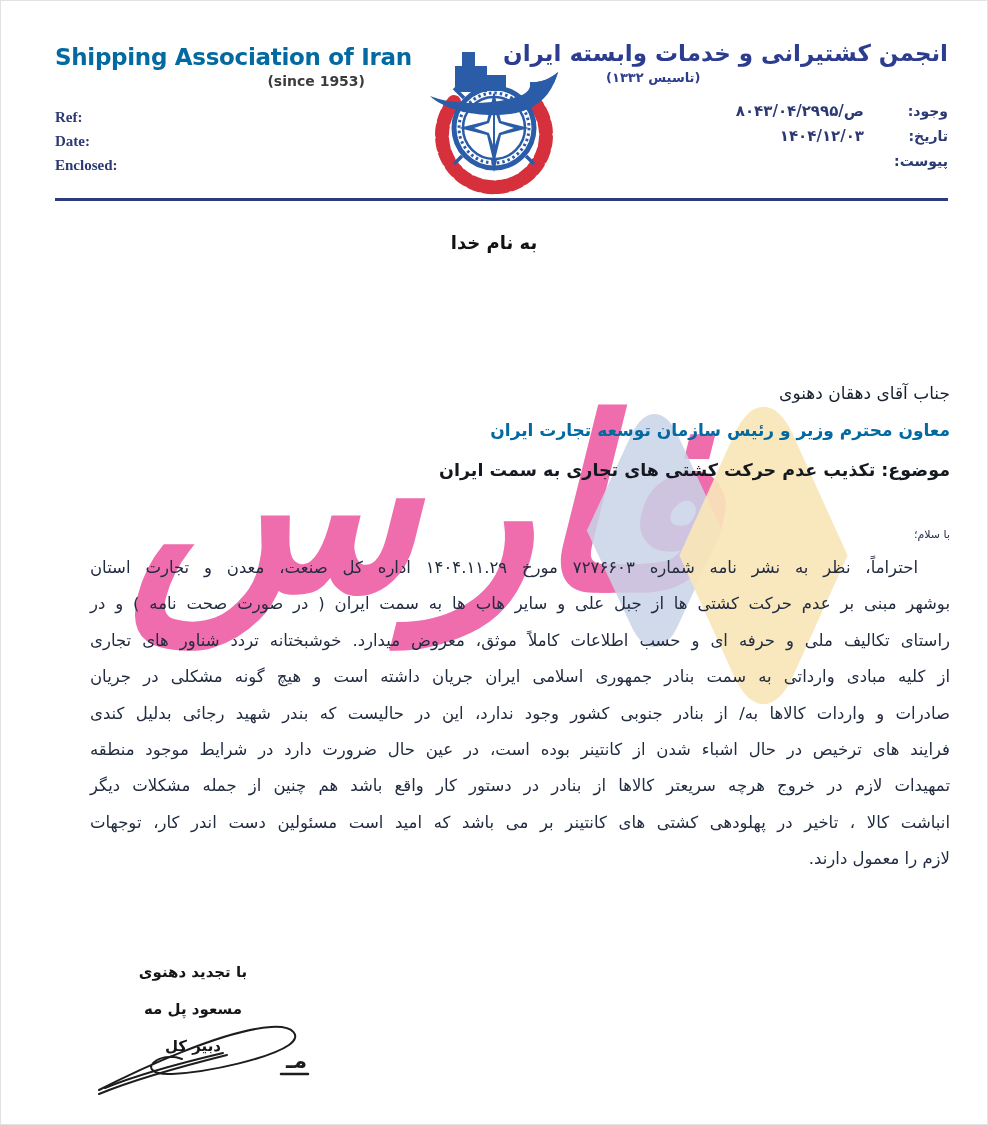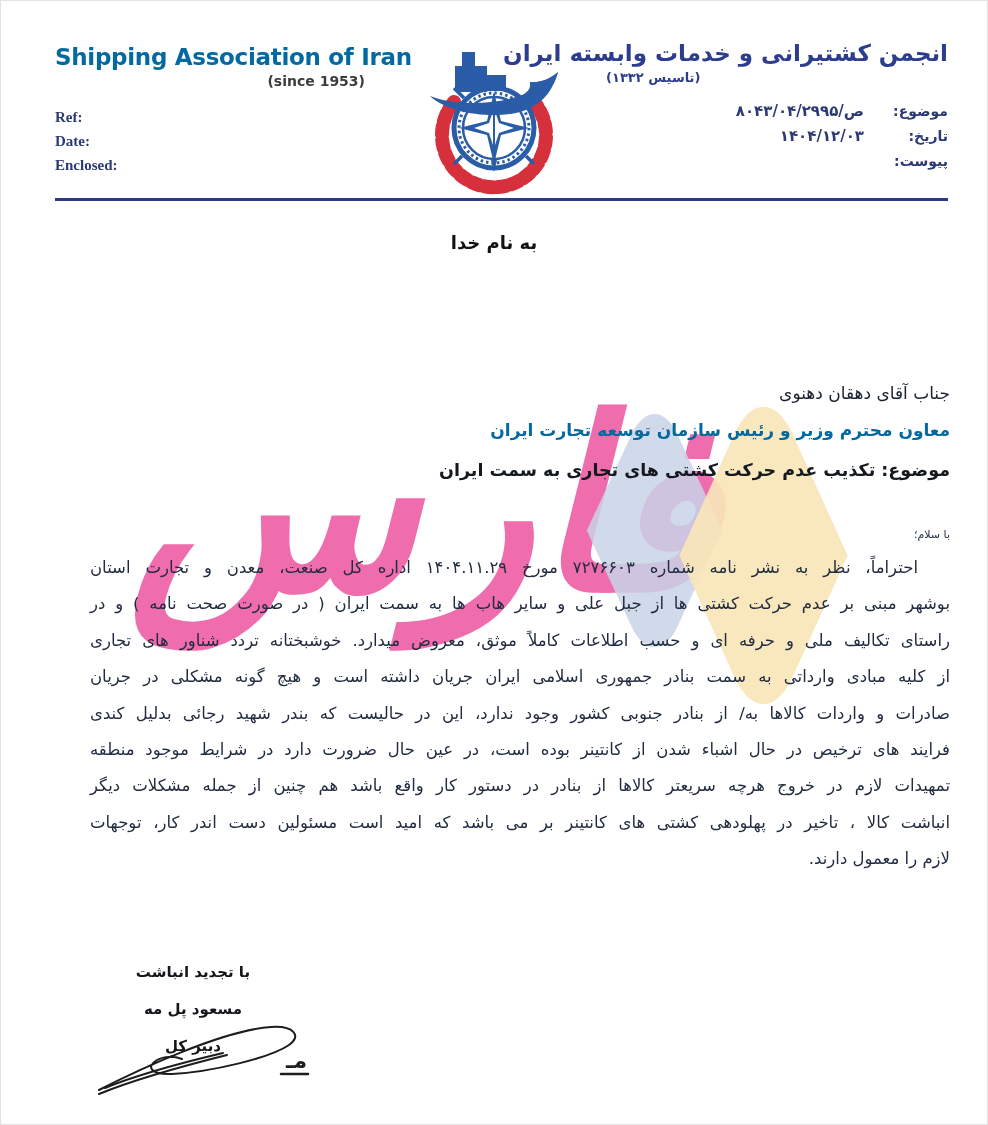--- a/index.html
+++ b/index.html
@@ -98,21 +98,21 @@
       </g>
       <path d="M112 50 C121 51 131 48 140 40 L136 51 C129 60 120 64 112 64 Z" fill="#2a5ca8"></path>
     </svg>
   </div>
 
   <div class="hdr-right">
     <div class="org-fa">انجمن کشتیرانی و خدمات وابسته ایران</div>
     <div class="since-fa">(تاسیس ۱۳۳۲)</div>
     <div class="meta-rows">
       <div class="meta-row">
-        <span class="meta-label">موضوع:</span>
+        <span class="meta-label">وجود:</span>
         <span class="meta-value">۸۰۴۳/۰۴/۲۹۹۵/ص</span>
       </div>
       <div class="meta-row">
         <span class="meta-label">تاریخ:</span>
         <span class="meta-value">۱۴۰۴/۱۲/۰۳</span>
       </div>
       <div class="meta-row">
         <span class="meta-label">پیوست:</span>
         <span class="meta-value"></span>
       </div>
@@ -136,21 +136,21 @@
     <div class="body-line">راستای تکالیف ملی و حرفه ای و حسب اطلاعات کاملاً موثق، معروض میدارد. خوشبختانه تردد شناور های تجاری</div>
     <div class="body-line">از کلیه مبادی وارداتی به سمت بنادر جمهوری اسلامی ایران جریان داشته است و هیچ گونه مشکلی در جریان</div>
     <div class="body-line">صادرات و واردات کالاها به/ از بنادر جنوبی کشور وجود ندارد، این در حالیست که بندر شهید رجائی بدلیل کندی</div>
     <div class="body-line">فرایند های ترخیص در حال اشباء شدن از کانتینر بوده است، در عین حال ضرورت دارد در شرایط موجود منطقه</div>
     <div class="body-line">تمهیدات لازم در خروج هرچه سریعتر کالاها از بنادر در دستور کار واقع باشد هم چنین از جمله مشکلات دیگر</div>
     <div class="body-line">انباشت کالا ، تاخیر در پهلودهی کشتی های کانتینر بر می باشد که امید است مسئولین دست اندر کار، توجهات</div>
     <div class="body-line last">لازم را معمول دارند.</div>
   </div>
 
   <div class="sig-block">
-    <div>با تجدید انباشت</div>
+    <div>با تجدید دهنوی</div>
     <div>مسعود پل مه</div>
     <div>دبیر کل</div>
   </div>
   <svg class="sig-svg" width="235" height="90" viewBox="0 0 235 90">
     <g fill="none" stroke="#1d1d1d" stroke-width="2" stroke-linecap="round">
       <path d="M6 78 C45 58 130 18 178 15 C201 13.5 209 24 196 33 C177 46 118 60 79 62 C59 63 52 55 64 48 C71 44 81 44 89 47"></path>
       <path d="M6 82 C40 68 94 53 134 43"></path>
       <path d="M12 76 C46 62 92 50 130 41"></path>
       <path d="M188 62 H215" stroke-width="2.5"></path>
     </g>

